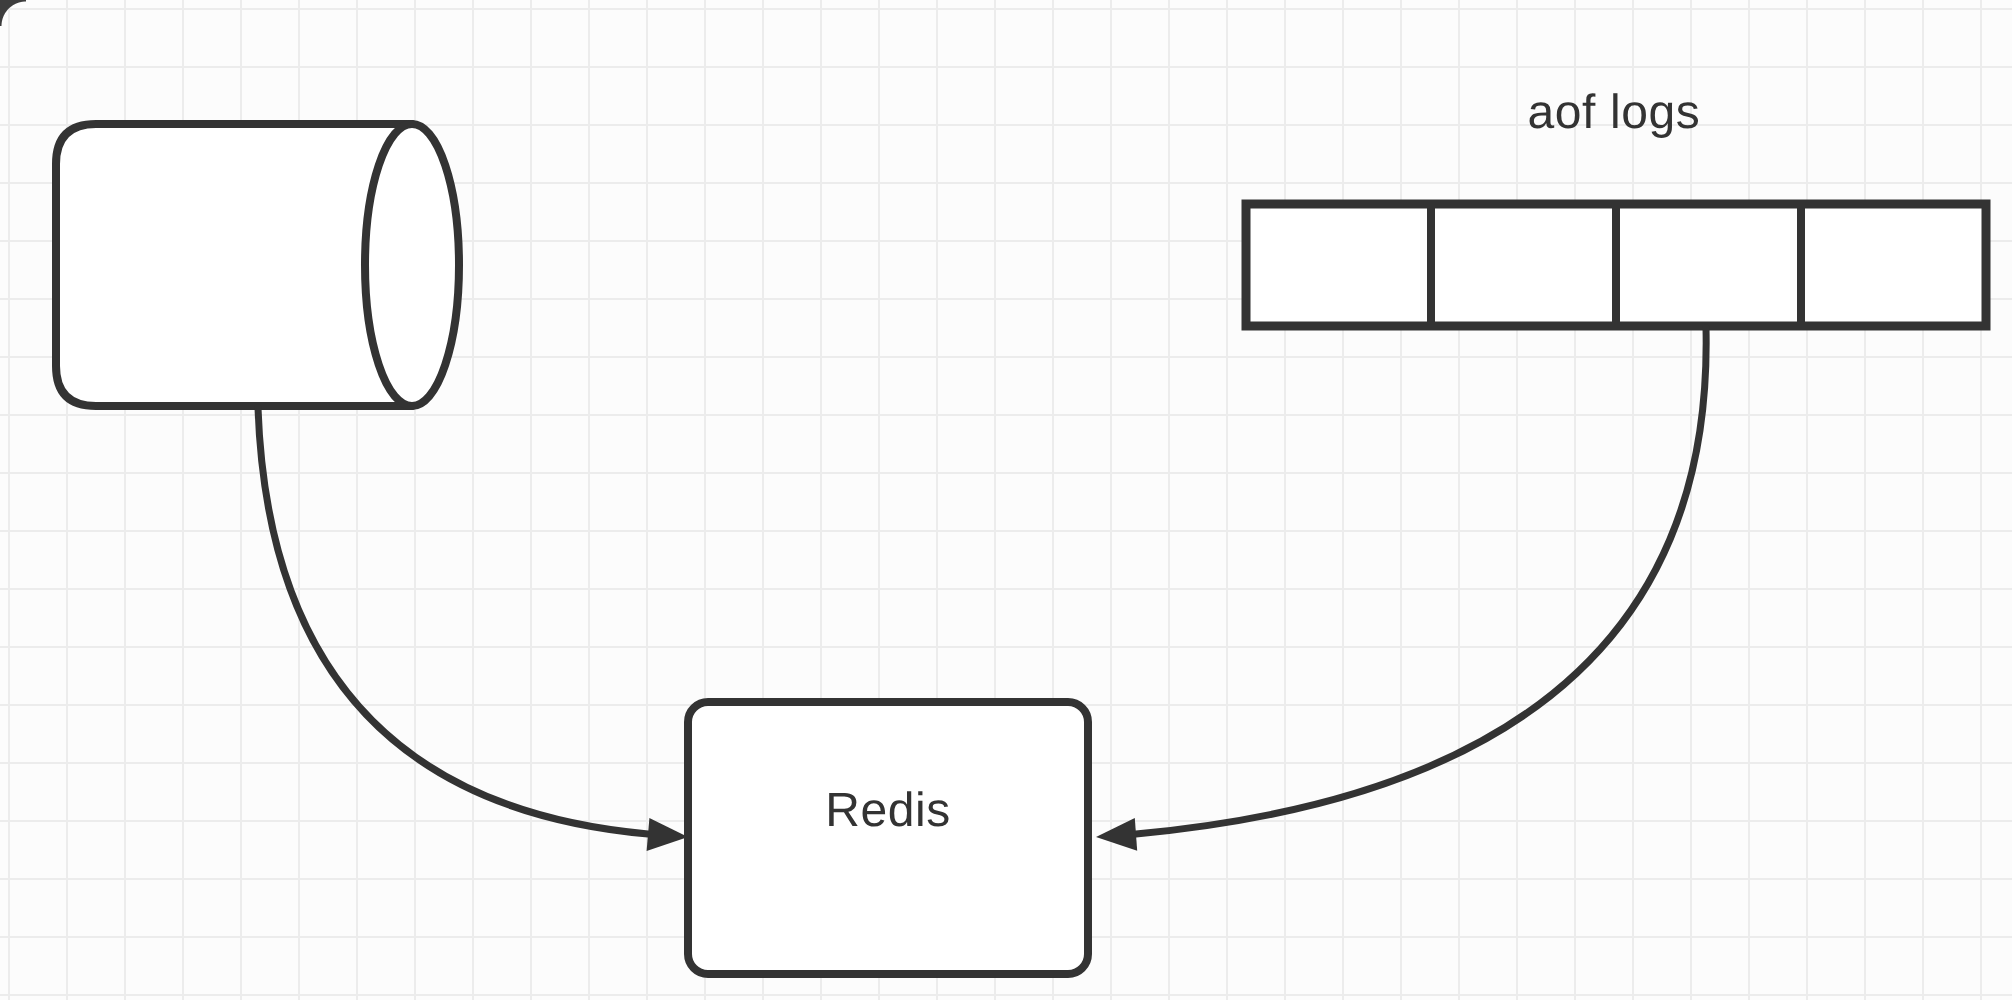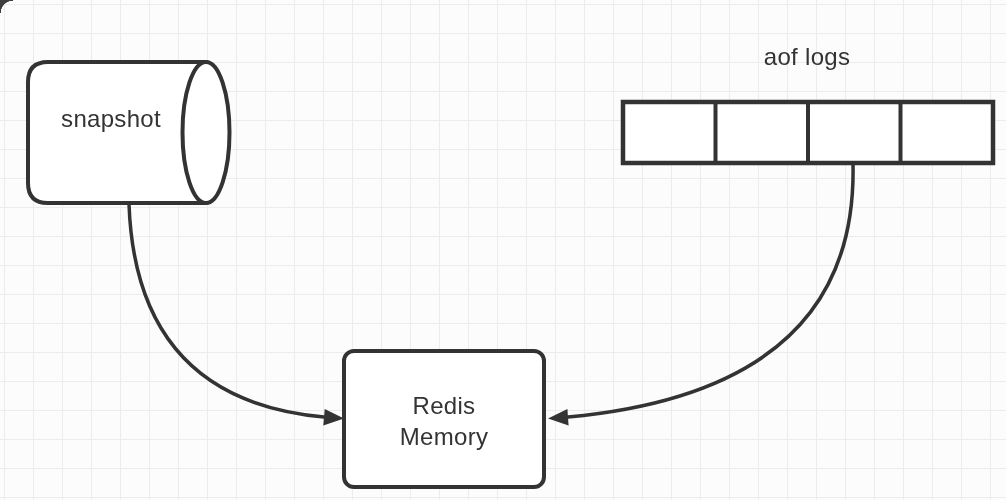--- a/index.html
+++ b/index.html
@@ -75,24 +75,22 @@
 
     <g>
       <path d="M 853 164 Q 858 390 568 417" fill="none" stroke="#333333" stroke-width="3.5" stroke-linecap="round"></path>
       <polygon points="548,418.5 567.4,409 568.6,425.4" fill="#333333"></polygon>
     </g>
 
     <rect x="344" y="351" width="200" height="136" rx="10" ry="10" fill="#ffffff" stroke="#333333" stroke-width="4"></rect>
   </svg>
 
   <div class="node-label label-rdb">
-    <div>snapshot</div>
   </div>
 
   <div class="node-label label-aof">aof logs</div>
 
   <div class="node-label label-redis">
     <div>Redis</div>
-    <div>Memory</div>
   </div>
 
   <div class="window-corner"></div>
 </div>
 
 </body></html>

